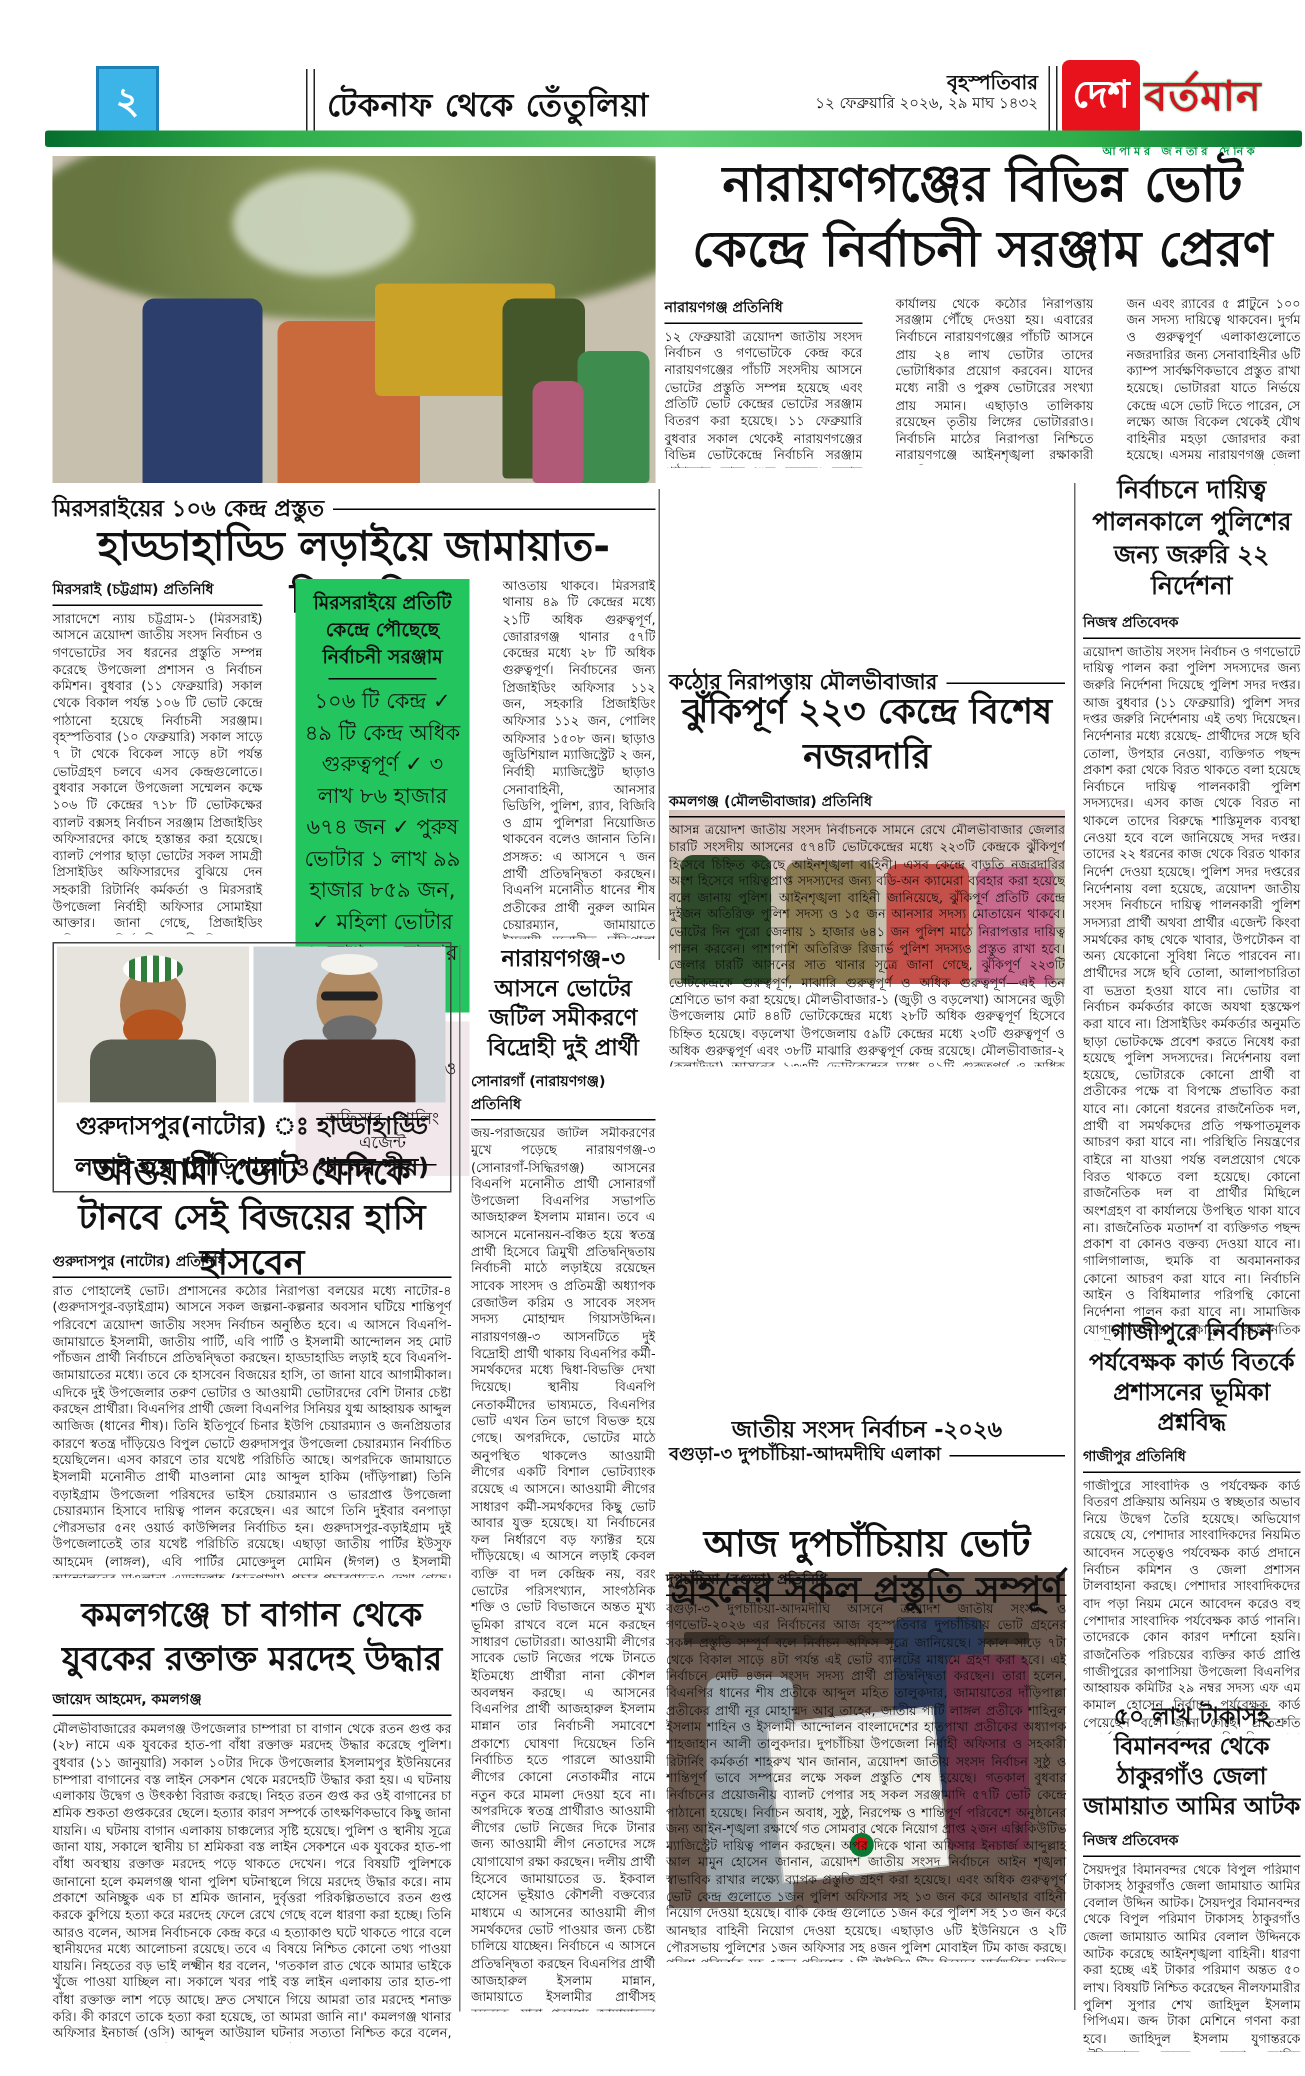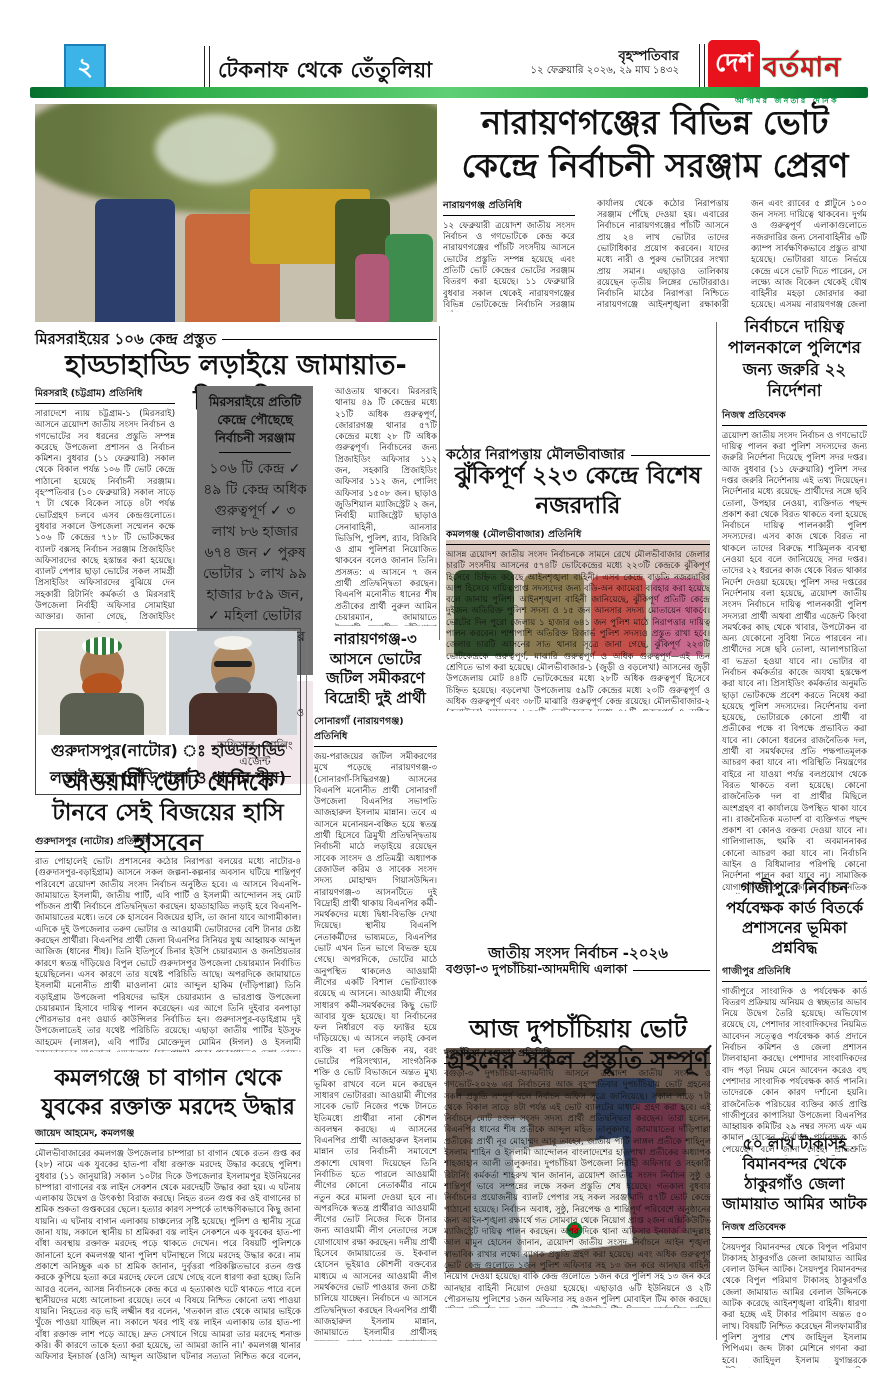--- a/index.html
+++ b/index.html
@@ -6,35 +6,35 @@
   body{width:870px;height:1384px;position:relative;font-family:"DejaVu Sans",sans-serif;color:#111;}
   .abs{position:absolute;}
   
   .pagenum{background:#3cb4e8;border:2px solid #1b7fb8;color:#fff;font-size:24px;font-weight:bold;
            display:flex;align-items:center;justify-content:center;}
   .section-title{font-size:21px;font-weight:bold;letter-spacing:.5px;}
   .dblrule{width:4px;border-left:1.5px solid #222;border-right:1.5px solid #222;}
   .dateblock{text-align:right;line-height:1.25;}
   .dateblock .wd{font-size:13px;font-weight:bold;}
   .dateblock .dt{font-size:10px;}
-  .masthead{display:flex;align-items:flex-end;gap:3px;}
+  .masthead{display:flex;align-items:center;gap:3px;}
   .m-desh{background:#e8121d;color:#fff;font-weight:bold;font-size:25px;padding:3px 7px 5px;border-radius:5px;}
   .m-bort{color:#d61420;font-weight:bold;font-size:27px;text-shadow:0 0 1px #009944,0 0 2px #00994466;letter-spacing:1px;}
   .m-tag{font-size:7.5px;color:#009944;letter-spacing:2.5px;text-align:center;border-top:2px solid #009944;padding-top:1px;margin-top:1px;font-weight:bold;}
   .greenbar{background:linear-gradient(90deg,#056f2e 0%,#2fae4a 18%,#5fce74 50%,#2fae4a 82%,#056f2e 100%);border-radius:2px;}
   
   .hl{font-weight:bold;text-align:center;line-height:1.3;}
   .kicker{display:flex;align-items:center;gap:6px;font-weight:bold;font-size:14.5px;white-space:nowrap;}
   .kicker::after{content:"";flex:1;border-top:1.5px solid #000;}
   .byline{font-size:9.5px;font-weight:bold;border-bottom:1.2px solid #000;padding-bottom:2px;margin-bottom:4px;}
   .bodytx{font-size:8.5px;line-height:1.33;text-align:justify;overflow:hidden;}
   .cols{display:flex;gap:22px;}
   .caption{font-weight:bold;text-align:center;}
   
-  .ibox1{background:#737373;padding:7px 6px;text-align:center;}
+  .ibox1{background:#22c55e;padding:7px 6px;text-align:center;}
   .ibox2{background:#f2e8ec;padding:7px 6px;text-align:center;}
   .ibox-rule{width:70%;margin:5px auto;border-top:1.2px solid #000;}
   .ibox-title{font-size:12.5px;font-weight:bold;line-height:1.45;}
   .ibox-stats{font-size:14px;line-height:1.5;}
   .ibox-note{font-size:11px;line-height:1.5;}
   
   .photo{overflow:hidden;position:relative;background:#c8c0ae;}
   .blob{position:absolute;border-radius:50%;filter:blur(3px);opacity:.9;}
   .fig{position:absolute;border-radius:8px 8px 3px 3px;}
   .vrule{width:1px;background:#6b6b6b;}
@@ -45,21 +45,21 @@
   .ballogo{position:absolute;width:16px;height:16px;border-radius:50%;background:radial-gradient(circle at 50% 45%,#d11 0 35%,#0a7a33 36% 100%);}
 </style>
 </head>
 <body>
 
 <div class="abs pagenum" style="left:64px;top:44px;width:38px;height:44px;">
   <span>২</span>
 </div>
 <div class="abs dblrule" style="left:204px;top:46px;height:42px;"></div>
 <div class="abs section-title" style="left:218px;top:54px;">টেকনাফ থেকে তেঁতুলিয়া</div>
-<div class="abs dateblock" style="left:507px;top:48px;width:172px;">
+<div class="abs dateblock" style="left:520px;top:48px;width:172px;">
   <div class="wd">বৃহস্পতিবার</div>
   <div class="dt">১২ ফেব্রুয়ারি ২০২৬, ২৯ মাঘ ১৪৩২</div>
 </div>
 <div class="abs dblrule" style="left:699px;top:44px;height:46px;"></div>
 <div class="abs" style="left:708px;top:40px;width:158px;">
   <div class="masthead">
     <span class="m-desh">দেশ</span>
     <span class="m-bort">বর্তমান</span>
   </div>
   <div class="m-tag">আপামর জনতার দৈনিক</div>

